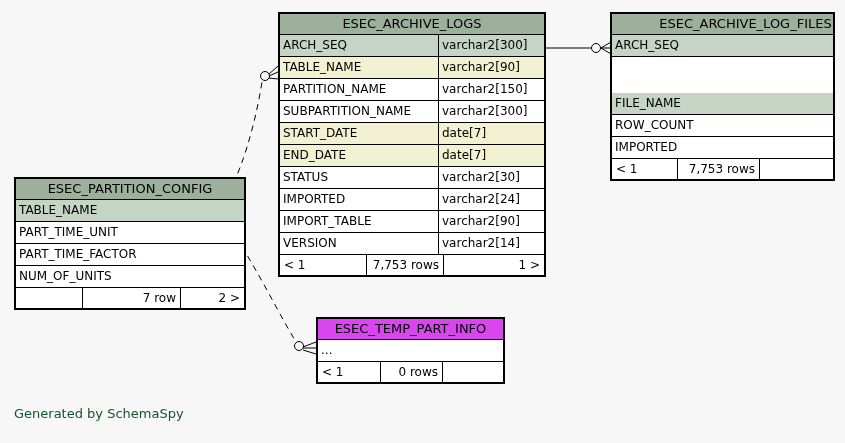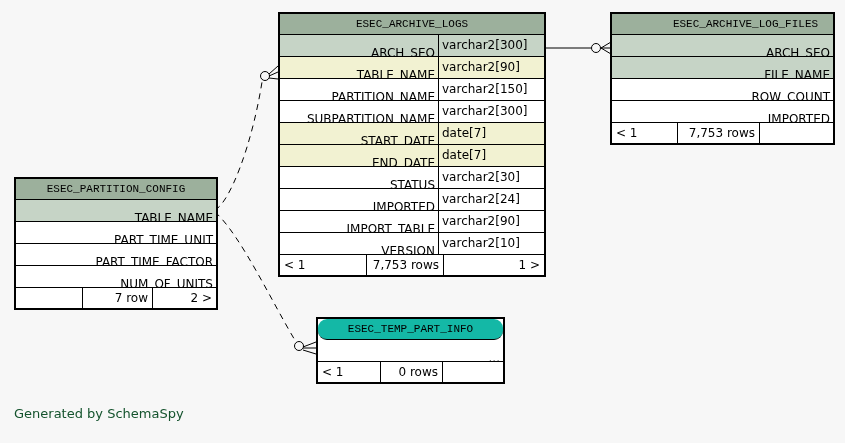--- a/index.html
+++ b/index.html
@@ -1,23 +1,23 @@
 <!DOCTYPE html>
 <html><head>
 <meta charset="utf-8">
 <style>
   html,body{margin:0;padding:0;}
   body{font-family:"DejaVu Sans","Liberation Sans",sans-serif;}
   .canvas{position:relative;width:845px;height:443px;background:#f7f7f7;overflow:hidden;}
   svg.rel-layer{position:absolute;left:0;top:0;z-index:1;pointer-events:none;}
   .db-table{position:absolute;border:2px solid #000;background:#fff;z-index:2;box-sizing:border-box;}
-  .db-title{height:20px;line-height:20px;text-align:center;font-size:11px;color:#000;
-            border-bottom:1px solid #000;white-space:nowrap;overflow:hidden;cursor:pointer;font-family:Liberation Mono, monospace;}
+  .db-title{height:20px;line-height:20px;text-align:center;font-size:13px;color:#000;
+            border-bottom:1px solid #000;white-space:nowrap;overflow:hidden;cursor:pointer;}
   .db-row{display:flex;height:21px;line-height:21px;border-bottom:1px solid #000;font-size:12px;color:#000;background:#fff;}
-  .db-row .col-name{flex:1;padding:8px 3px;white-space:nowrap;overflow:hidden;text-align:right;}
+  .db-row .col-name{flex:1;padding:0 3px;white-space:nowrap;overflow:hidden;}
   .db-row .col-type{width:99px;border-left:1px solid #000;padding:0 3px;white-space:nowrap;}
   .db-footer{display:flex;height:20px;line-height:20px;font-size:12px;color:#000;}
   .db-footer span{box-sizing:border-box;white-space:nowrap;}
   .db-footer .f1{padding:0 4px;text-align:left;}
   .db-footer .f2{flex:1;border-left:1px solid #000;border-right:1px solid #000;text-align:right;padding:0 4px;}
   .db-footer .f3{text-align:right;padding:0 4px;}
   .note{position:absolute;left:14px;top:406px;font-size:13px;color:#14532d;}
 </style>
 </head>
 <body>
@@ -80,51 +80,51 @@
     <div class="db-row">
       <span class="col-name">IMPORTED</span>
       <span class="col-type">varchar2[24]</span>
     </div>
     <div class="db-row">
       <span class="col-name">IMPORT_TABLE</span>
       <span class="col-type">varchar2[90]</span>
     </div>
     <div class="db-row">
       <span class="col-name">VERSION</span>
-      <span class="col-type">varchar2[10]</span>
+      <span class="col-type">varchar2[14]</span>
     </div>
     <div class="db-footer">
       <span class="f1" style="width:86px;">&lt; 1</span>
       <span class="f2">7,753 rows</span>
       <span class="f3" style="width:100px;">1 &gt;</span>
     </div>
   </div>
 
   <div class="db-table" style="left:610px;top:12px;width:225px;">
     <div class="db-title" style="background-color: rgb(156, 176, 156); padding-left: 46px;">ESEC_ARCHIVE_LOG_FILES</div>
     <div class="db-row" style="background-color: rgb(198, 212, 198);">
       <span class="col-name">ARCH_SEQ</span>
     </div>
-    <div class="db-row" style="background-color: rgb(198, 212, 198);">
+    <div class="db-row" style="background-color: rgb(198, 212, 198); margin-top: 36px;">
       <span class="col-name">FILE_NAME</span>
     </div>
     <div class="db-row">
       <span class="col-name">ROW_COUNT</span>
     </div>
     <div class="db-row">
       <span class="col-name">IMPORTED</span>
     </div>
     <div class="db-footer">
       <span class="f1" style="width:65px;">&lt; 1</span>
       <span class="f2">7,753 rows</span>
       <span class="f3" style="width:73px;"></span>
     </div>
   </div>
 
-  <div class="db-table" style="left:14px;top:177px;width:204px;">
+  <div class="db-table" style="left:14px;top:177px;width:232px;">
     <div class="db-title" style="background-color: rgb(156, 176, 156);">ESEC_PARTITION_CONFIG</div>
     <div class="db-row" style="background-color: rgb(198, 212, 198);">
       <span class="col-name">TABLE_NAME</span>
     </div>
     <div class="db-row">
       <span class="col-name">PART_TIME_UNIT</span>
     </div>
     <div class="db-row">
       <span class="col-name">PART_TIME_FACTOR</span>
     </div>
@@ -132,21 +132,21 @@
       <span class="col-name">NUM_OF_UNITS</span>
     </div>
     <div class="db-footer">
       <span class="f1" style="width:66px;"></span>
       <span class="f2">7 row</span>
       <span class="f3" style="width:63px;">2 &gt;</span>
     </div>
   </div>
 
   <div class="db-table" style="left:316px;top:317px;width:189px;">
-    <div class="db-title" style="background-color: #14b8a6; border-radius: 9px;">ESEC_TEMP_PART_INFO</div>
+    <div class="db-title" style="background-color: #d946ef;">ESEC_TEMP_PART_INFO</div>
     <div class="db-row">
       <span class="col-name">...</span>
     </div>
     <div class="db-footer">
       <span class="f1" style="width:62px;">&lt; 1</span>
       <span class="f2">0 rows</span>
       <span class="f3" style="width:60px;"></span>
     </div>
   </div>
 

